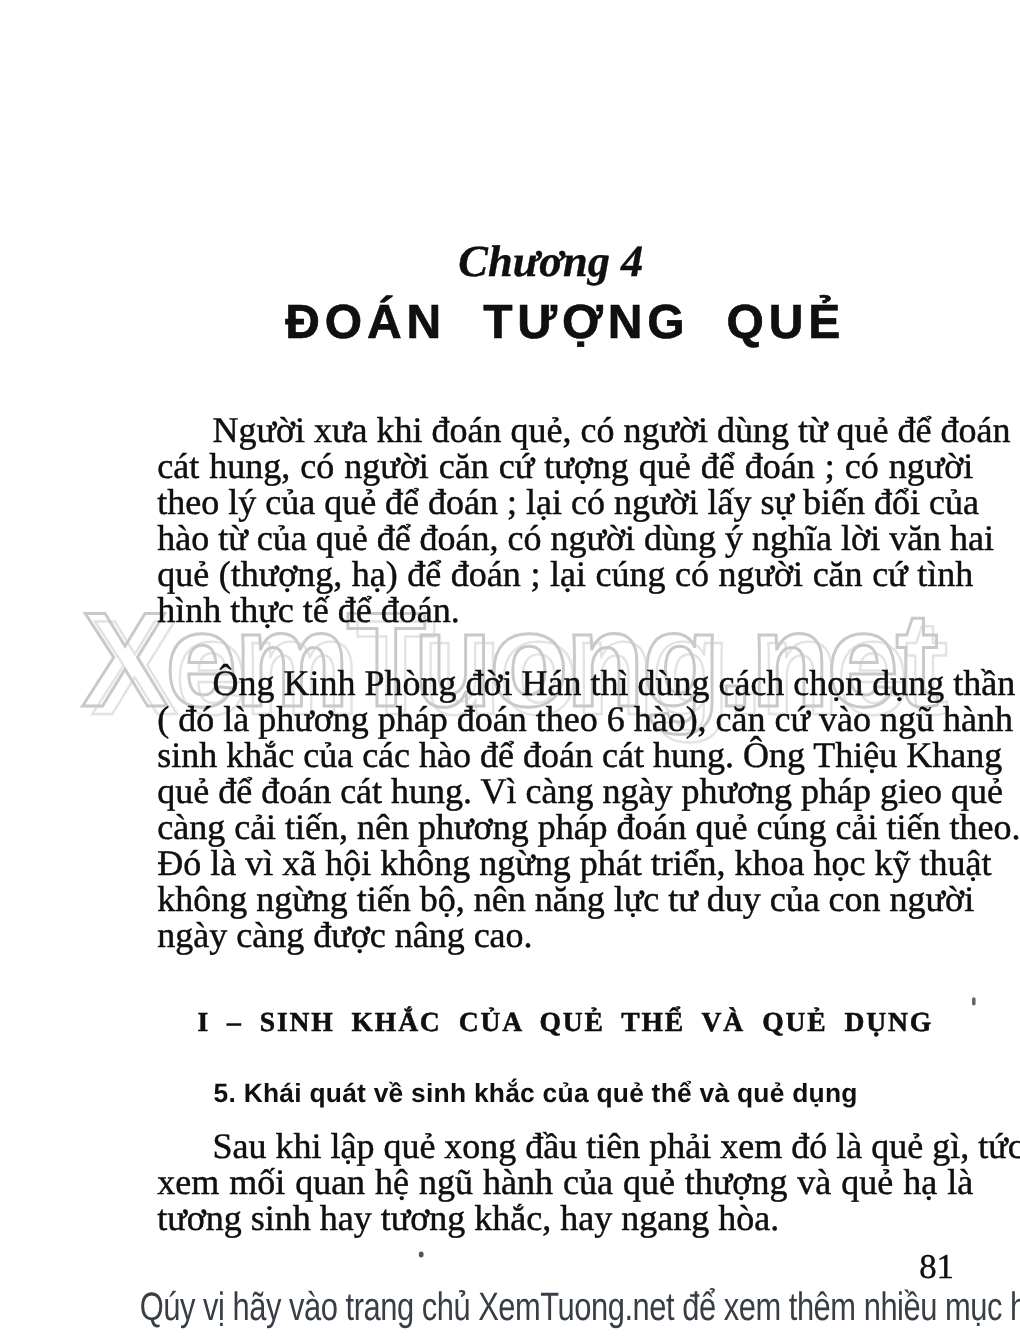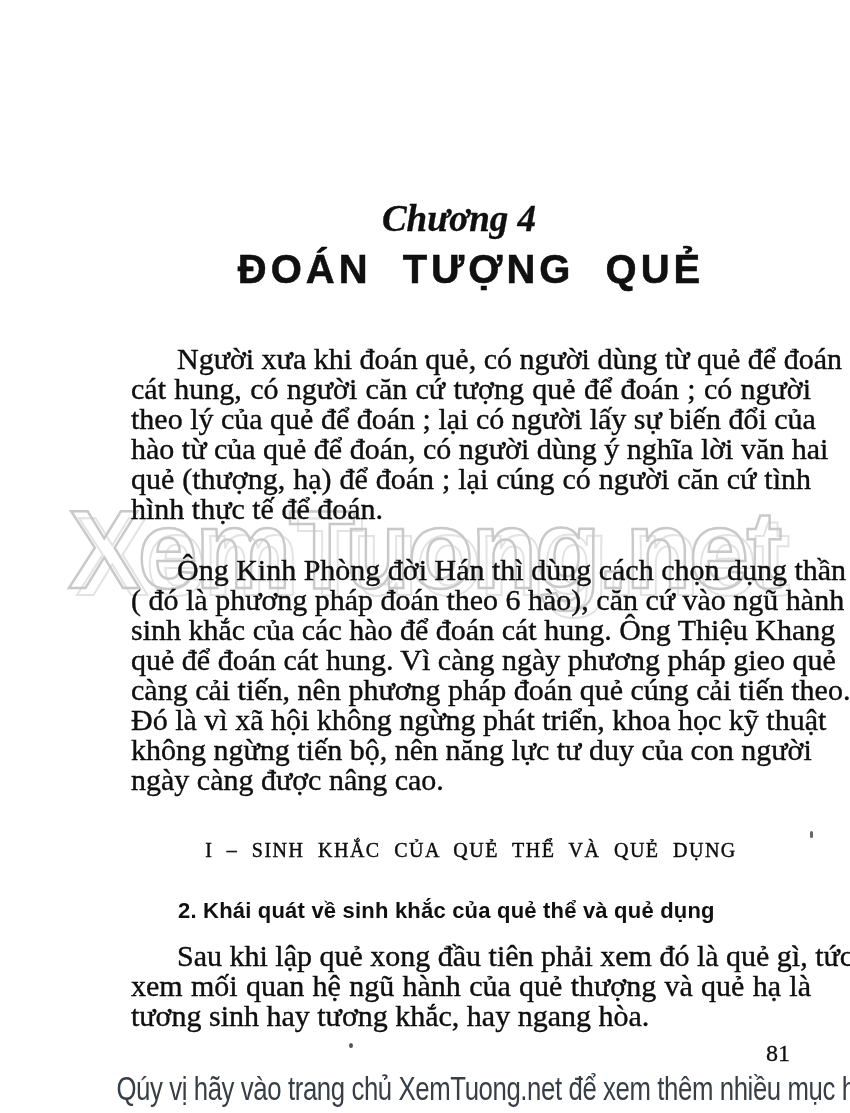--- a/index.html
+++ b/index.html
@@ -44,32 +44,32 @@
   .para { left:131px; width:680px; font-size:30px; line-height:30px; -webkit-text-stroke:0.35px #000; }
   .para-1 { top:344px; }
   .para-2 { top:555px; }
   .para-3 { top:941px; }
   .line { text-align:justify; text-align-last:justify; height:30px; white-space:nowrap; }
   .line.first { text-indent:46px; }
   .line.last  { text-align-last:left; }
 
   .section-heading {
     top:839px; left:131px; width:680px; text-align:center;
-    font-size:20px; font-weight:normal;
+    font-size:23px; font-weight:bold;
     letter-spacing:1.5px; word-spacing:7px;
     -webkit-text-stroke:0.4px #000;
   }
   .subsection-heading {
     top:898px; left:178px;
     font-family:"Liberation Sans", sans-serif;
     font-size:22px; font-weight:bold;
     letter-spacing:0.2px;
   }
 
-  .page-number { top:1040px; left:766px; font-size:24px; -webkit-text-stroke:0.3px #000; }
+  .page-number { top:1040px; left:766px; font-size:29px; -webkit-text-stroke:0.3px #000; }
 
   .footer { position:absolute; top:1069px; left:0; width:850px; text-align:center; z-index:1; }
   .footer-inner {
     display:inline-block;
     font-family:"Liberation Sans", sans-serif;
     font-size:33px; line-height:1.2;
     color:#383e46;
     letter-spacing:-0.5px; white-space:nowrap;
     transform:scaleX(0.78); transform-origin:center top;
   }
@@ -107,21 +107,21 @@
     <div class="line">( đó là phương pháp đoán theo 6 hào), căn cứ vào ngũ hành</div>
     <div class="line">sinh khắc của các hào để đoán cát hung. Ông Thiệu Khang</div>
     <div class="line">quẻ để đoán cát hung. Vì càng ngày phương pháp gieo quẻ</div>
     <div class="line">càng cải tiến, nên phương pháp đoán quẻ cúng cải tiến theo.</div>
     <div class="line">Đó là vì xã hội không ngừng phát triển, khoa học kỹ thuật</div>
     <div class="line">không ngừng tiến bộ, nên năng lực tư duy của con người</div>
     <div class="line last">ngày càng được nâng cao.</div>
   </div>
 
   <div class="txt section-heading">I – SINH KHẮC CỦA QUẺ THỂ VÀ QUẺ DỤNG</div>
-  <div class="txt subsection-heading">2. Khái quát về sinh khắc của quẻ thể và quẻ dụng</div>
+  <div class="txt subsection-heading">5. Khái quát về sinh khắc của quẻ thể và quẻ dụng</div>
 
   <div class="txt para para-3">
     <div class="line first">Sau khi lập quẻ xong đầu tiên phải xem đó là quẻ gì, tức</div>
     <div class="line">xem mối quan hệ ngũ hành của quẻ thượng và quẻ hạ là</div>
     <div class="line last">tương sinh hay tương khắc, hay ngang hòa.</div>
   </div>
 
   <div class="txt page-number">81</div>
 
   <div class="footer">

